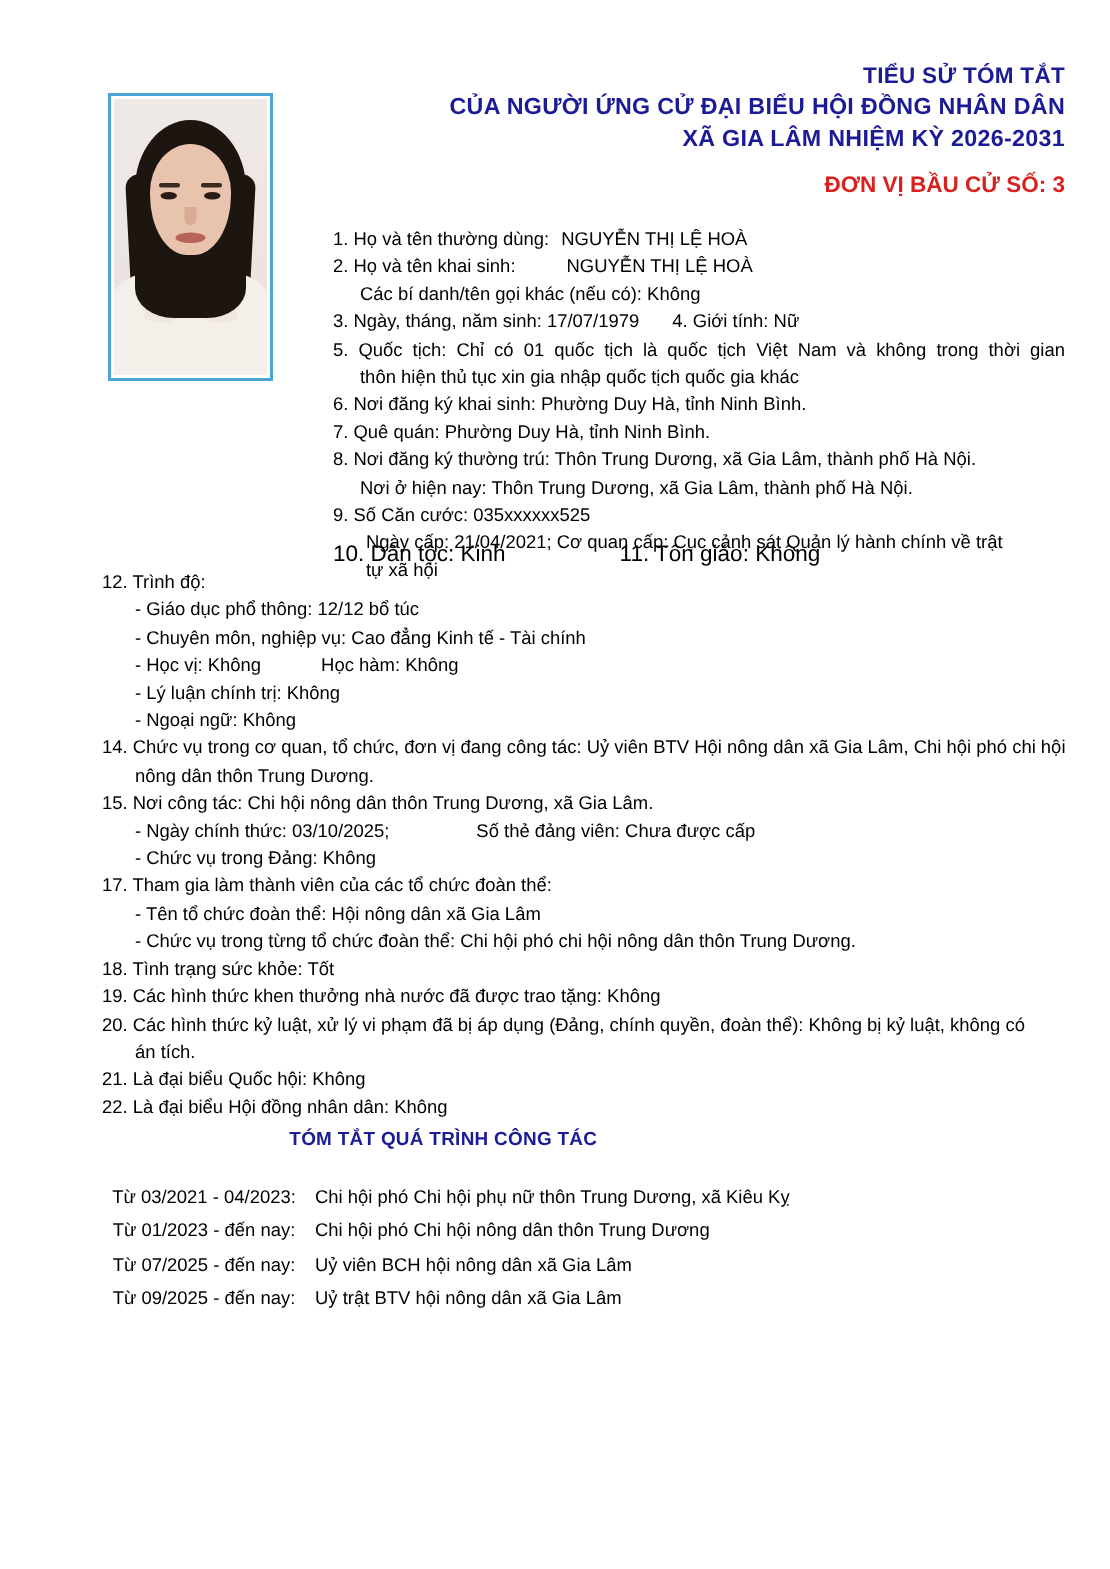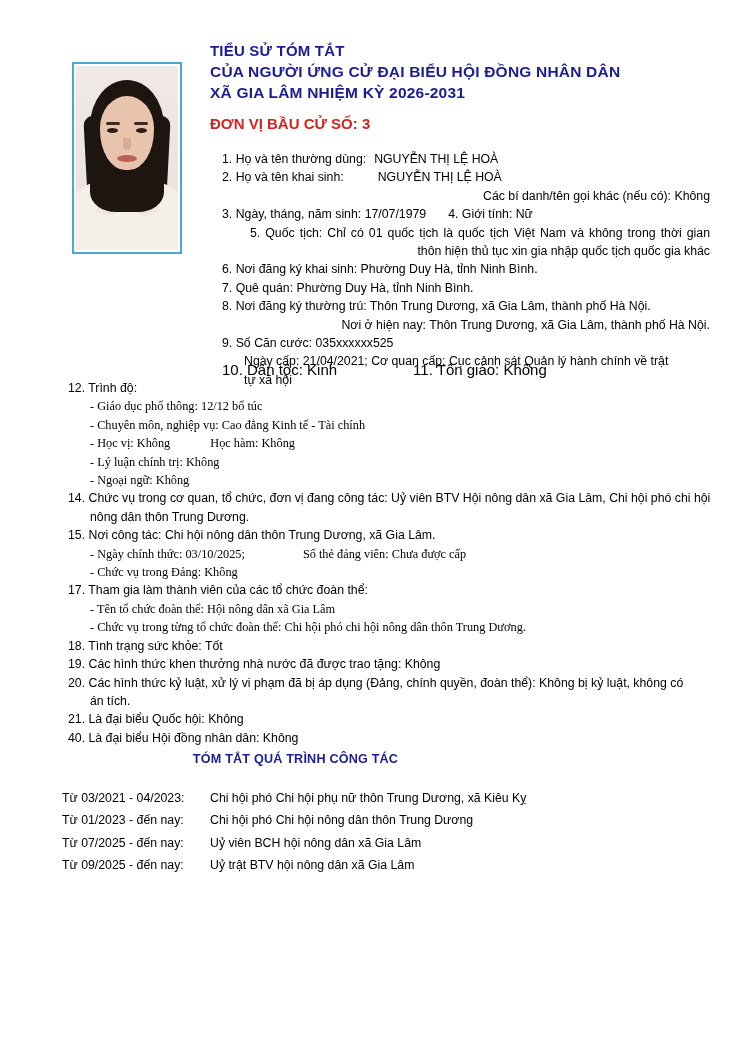--- a/index.html
+++ b/index.html
@@ -23,21 +23,21 @@
     height: 1046px;
     background: #ffffff;
   }
 
   
   .title-block {
     position: absolute;
     left: 210px;
     top: 40px;
     width: 500px;
-    text-align: left;
+    text-align: right;
   }
   .title-line {
     color: #1b1b96;
     font-weight: bold;
     font-size: 15.5px;
     line-height: 21px;
     letter-spacing: 0.2px;
     white-space: nowrap;
   }
   .title-line.l1 { font-size: 15px; }
@@ -194,23 +194,22 @@
     font-size: 12.3px;
     line-height: 18.4px;
   }
   .rc-row {
     white-space: nowrap;
   }
   .rc-row.justify {
     white-space: normal;
     text-align: justify;
     text-align-last: justify;
-    margin-left: 28px;
-  }
-  .rc-indent { padding-left: 18px; text-align: right; }
+  }
+  .rc-indent { padding-left: 18px; }
   .rc-indent-2 { padding-left: 22px; }
   .name-bold { font-weight: normal; }
   .gap-lg { display: inline-block; width: 22px; }
   .gap-name1 { display: inline-block; width: 8px; }
   .gap-name2 { display: inline-block; width: 34px; }
 
   .row-10-11 {
     position: absolute;
     left: 222px;
     top: 361px;
@@ -223,21 +222,21 @@
   
   .full-col {
     position: absolute;
     left: 68px;
     top: 379px;
     width: 650px;
     font-size: 12.3px;
     line-height: 18.4px;
   }
   .fc-row { white-space: nowrap; }
-  .fc-sub { padding-left: 22px; font-family: Liberation Serif, serif; }
+  .fc-sub { padding-left: 22px; }
   .fc-cont { padding-left: 22px; }
   .gap-hh { display: inline-block; width: 40px; }
   .gap-the { display: inline-block; width: 58px; }
 
   
   .work-title {
     position: absolute;
     left: 0;
     top: 752px;
     width: 591px;
@@ -247,20 +246,21 @@
     font-size: 12.6px;
     letter-spacing: 0.2px;
   }
   .work-table {
     position: absolute;
     left: 62px;
     top: 787px;
     width: 620px;
     font-size: 12.3px;
     line-height: 22.3px;
+    text-align: center;
   }
   .wt-row { display: flex; }
   .wt-period {
     width: 148px;
     flex: 0 0 148px;
     white-space: nowrap;
   }
   .wt-role { white-space: nowrap; }
 </style>
 </head>
@@ -338,21 +338,21 @@
     </div>
     <div class="fc-row fc-sub">- Chức vụ trong Đảng: Không</div>
     <div class="fc-row">17. Tham gia làm thành viên của các tổ chức đoàn thể:</div>
     <div class="fc-row fc-sub">- Tên tổ chức đoàn thể: Hội nông dân xã Gia Lâm</div>
     <div class="fc-row fc-sub">- Chức vụ trong từng tổ chức đoàn thể: Chi hội phó chi hội nông dân thôn Trung Dương.</div>
     <div class="fc-row">18. Tình trạng sức khỏe: Tốt</div>
     <div class="fc-row">19. Các hình thức khen thưởng nhà nước đã được trao tặng: Không</div>
     <div class="fc-row">20. Các hình thức kỷ luật, xử lý vi phạm đã bị áp dụng (Đảng, chính quyền, đoàn thể): Không bị kỷ luật, không có</div>
     <div class="fc-row fc-cont">án tích.</div>
     <div class="fc-row">21. Là đại biểu Quốc hội: Không</div>
-    <div class="fc-row">40. Là đại biểu Hội đồng nhân dân: Không</div>
+    <div class="fc-row">22. Là đại biểu Hội đồng nhân dân: Không</div>
   </div>
 
   <div class="work-title">TÓM TẮT QUÁ TRÌNH CÔNG TÁC</div>
 
   <div class="work-table">
     <div class="wt-row">
       <div class="wt-period">Từ 03/2021 - 04/2023:</div>
       <div class="wt-role">Chi hội phó Chi hội phụ nữ thôn Trung Dương, xã Kiêu Kỵ</div>
     </div>
     <div class="wt-row">

